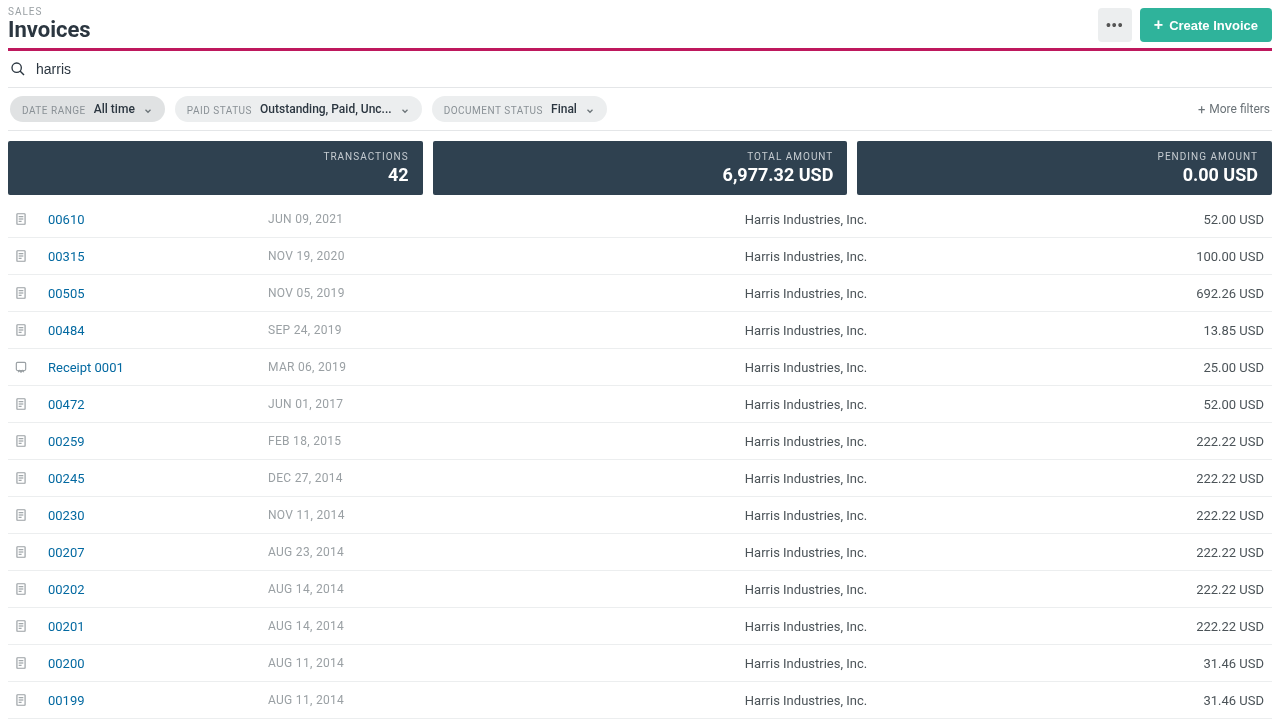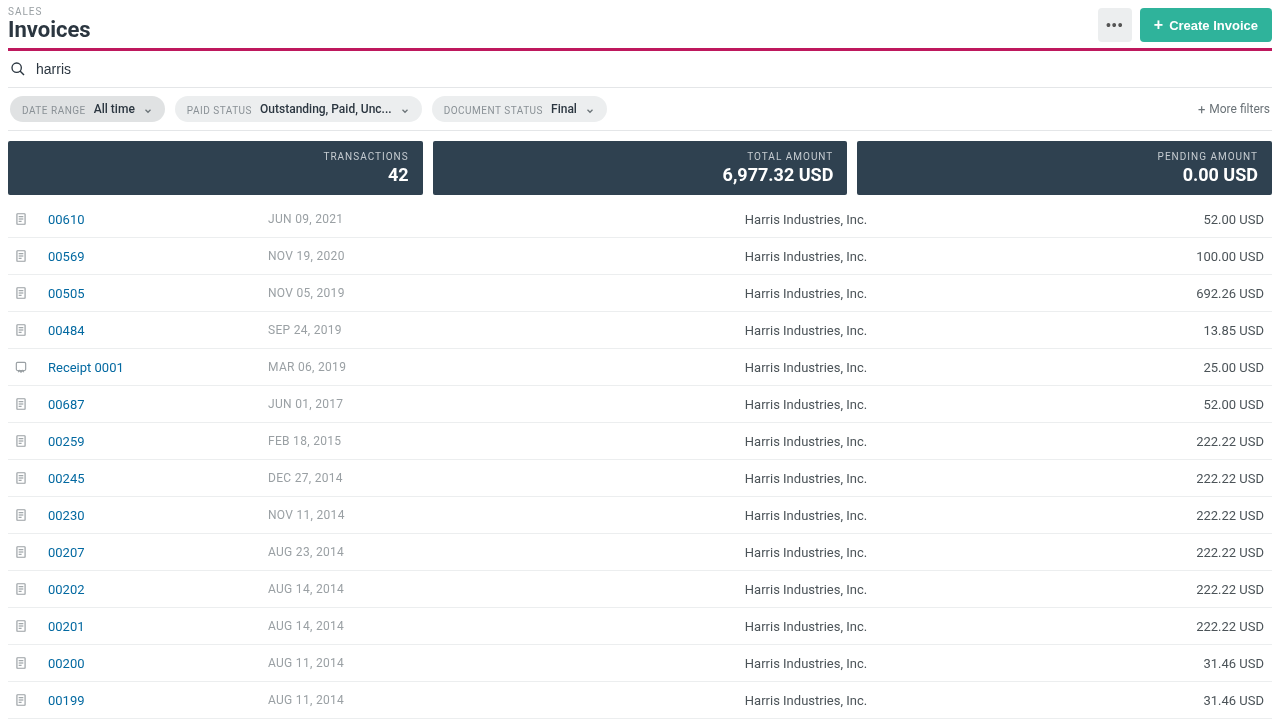--- a/index.html
+++ b/index.html
@@ -126,21 +126,21 @@
       </div>
       <div class="row">
         <div>
           <svg class="doc-icon" viewBox="0 0 24 24" fill="none" stroke="currentColor" stroke-width="2">
             <rect x="5" y="3" width="14" height="18" rx="1"></rect>
             <line x1="8" y1="8" x2="16" y2="8"></line>
             <line x1="8" y1="12" x2="16" y2="12"></line>
             <line x1="8" y1="16" x2="13" y2="16"></line>
           </svg>
         </div>
-        <div class="inv-id">00569</div>
+        <div class="inv-id">00315</div>
         <div class="date">NOV 19, 2020</div>
         <div class="company">Harris Industries, Inc.</div>
         <div class="amount">100.00 USD</div>
       </div>
       <div class="row">
         <div>
           <svg class="doc-icon" viewBox="0 0 24 24" fill="none" stroke="currentColor" stroke-width="2">
             <rect x="5" y="3" width="14" height="18" rx="1"></rect>
             <line x1="8" y1="8" x2="16" y2="8"></line>
             <line x1="8" y1="12" x2="16" y2="12"></line>
@@ -180,21 +180,21 @@
       </div>
       <div class="row">
         <div>
           <svg class="doc-icon" viewBox="0 0 24 24" fill="none" stroke="currentColor" stroke-width="2">
             <rect x="5" y="3" width="14" height="18" rx="1"></rect>
             <line x1="8" y1="8" x2="16" y2="8"></line>
             <line x1="8" y1="12" x2="16" y2="12"></line>
             <line x1="8" y1="16" x2="13" y2="16"></line>
           </svg>
         </div>
-        <div class="inv-id">00687</div>
+        <div class="inv-id">00472</div>
         <div class="date">JUN 01, 2017</div>
         <div class="company">Harris Industries, Inc.</div>
         <div class="amount">52.00 USD</div>
       </div>
       <div class="row">
         <div>
           <svg class="doc-icon" viewBox="0 0 24 24" fill="none" stroke="currentColor" stroke-width="2">
             <rect x="5" y="3" width="14" height="18" rx="1"></rect>
             <line x1="8" y1="8" x2="16" y2="8"></line>
             <line x1="8" y1="12" x2="16" y2="12"></line>

